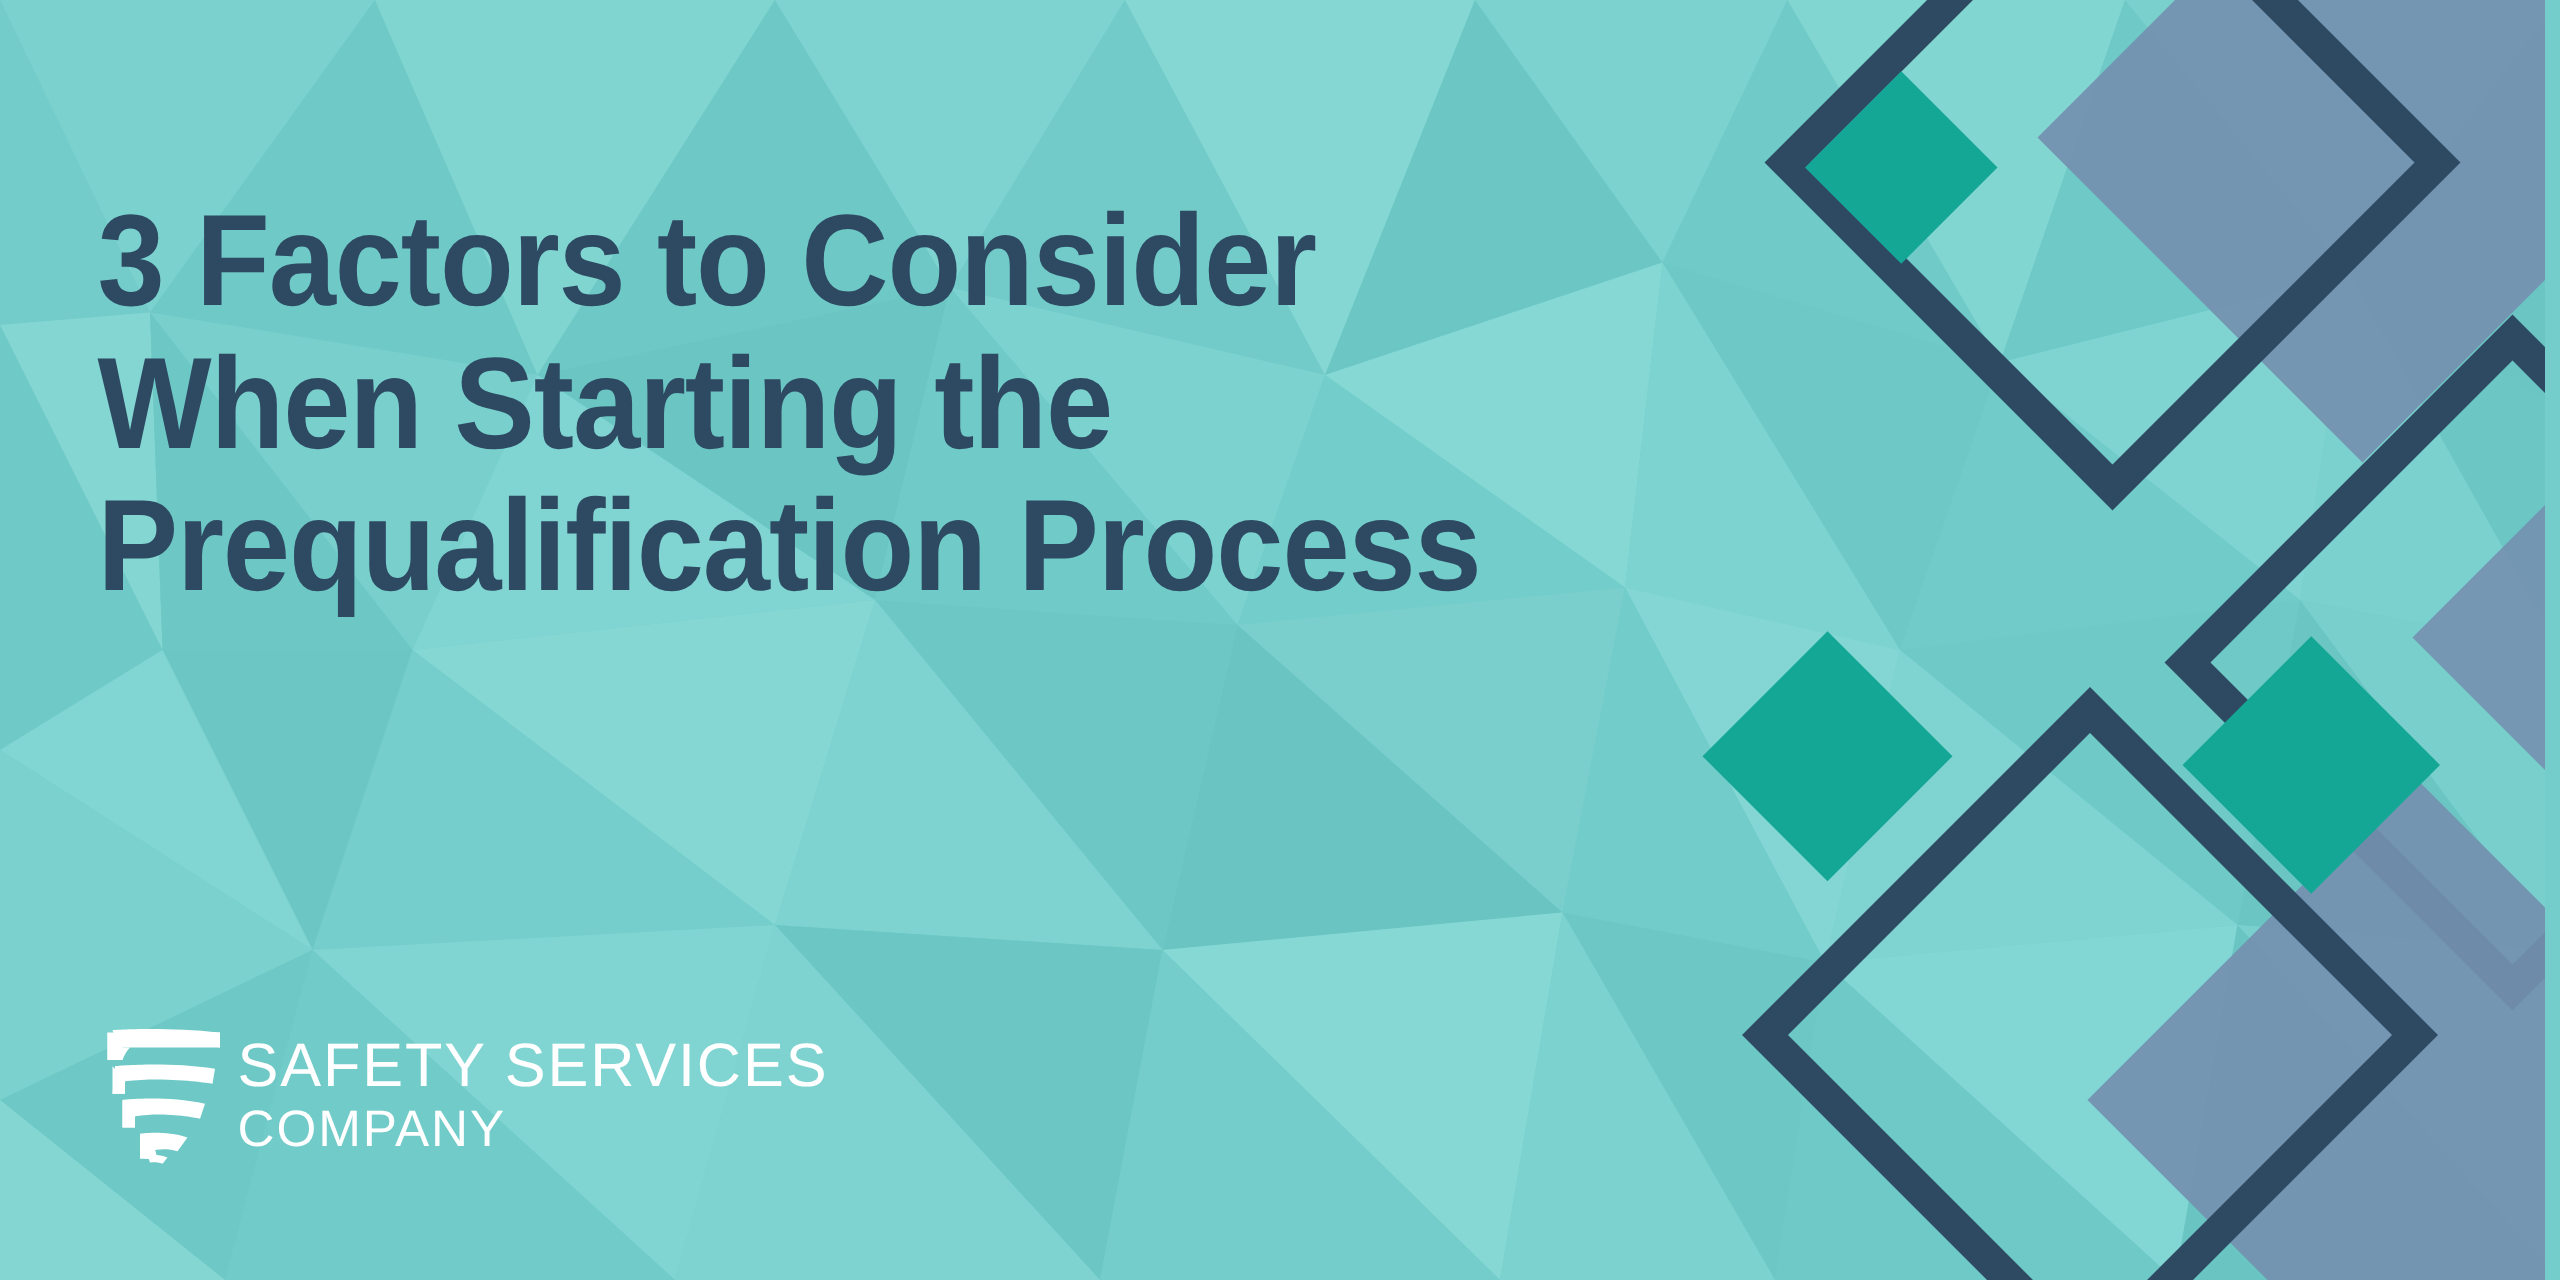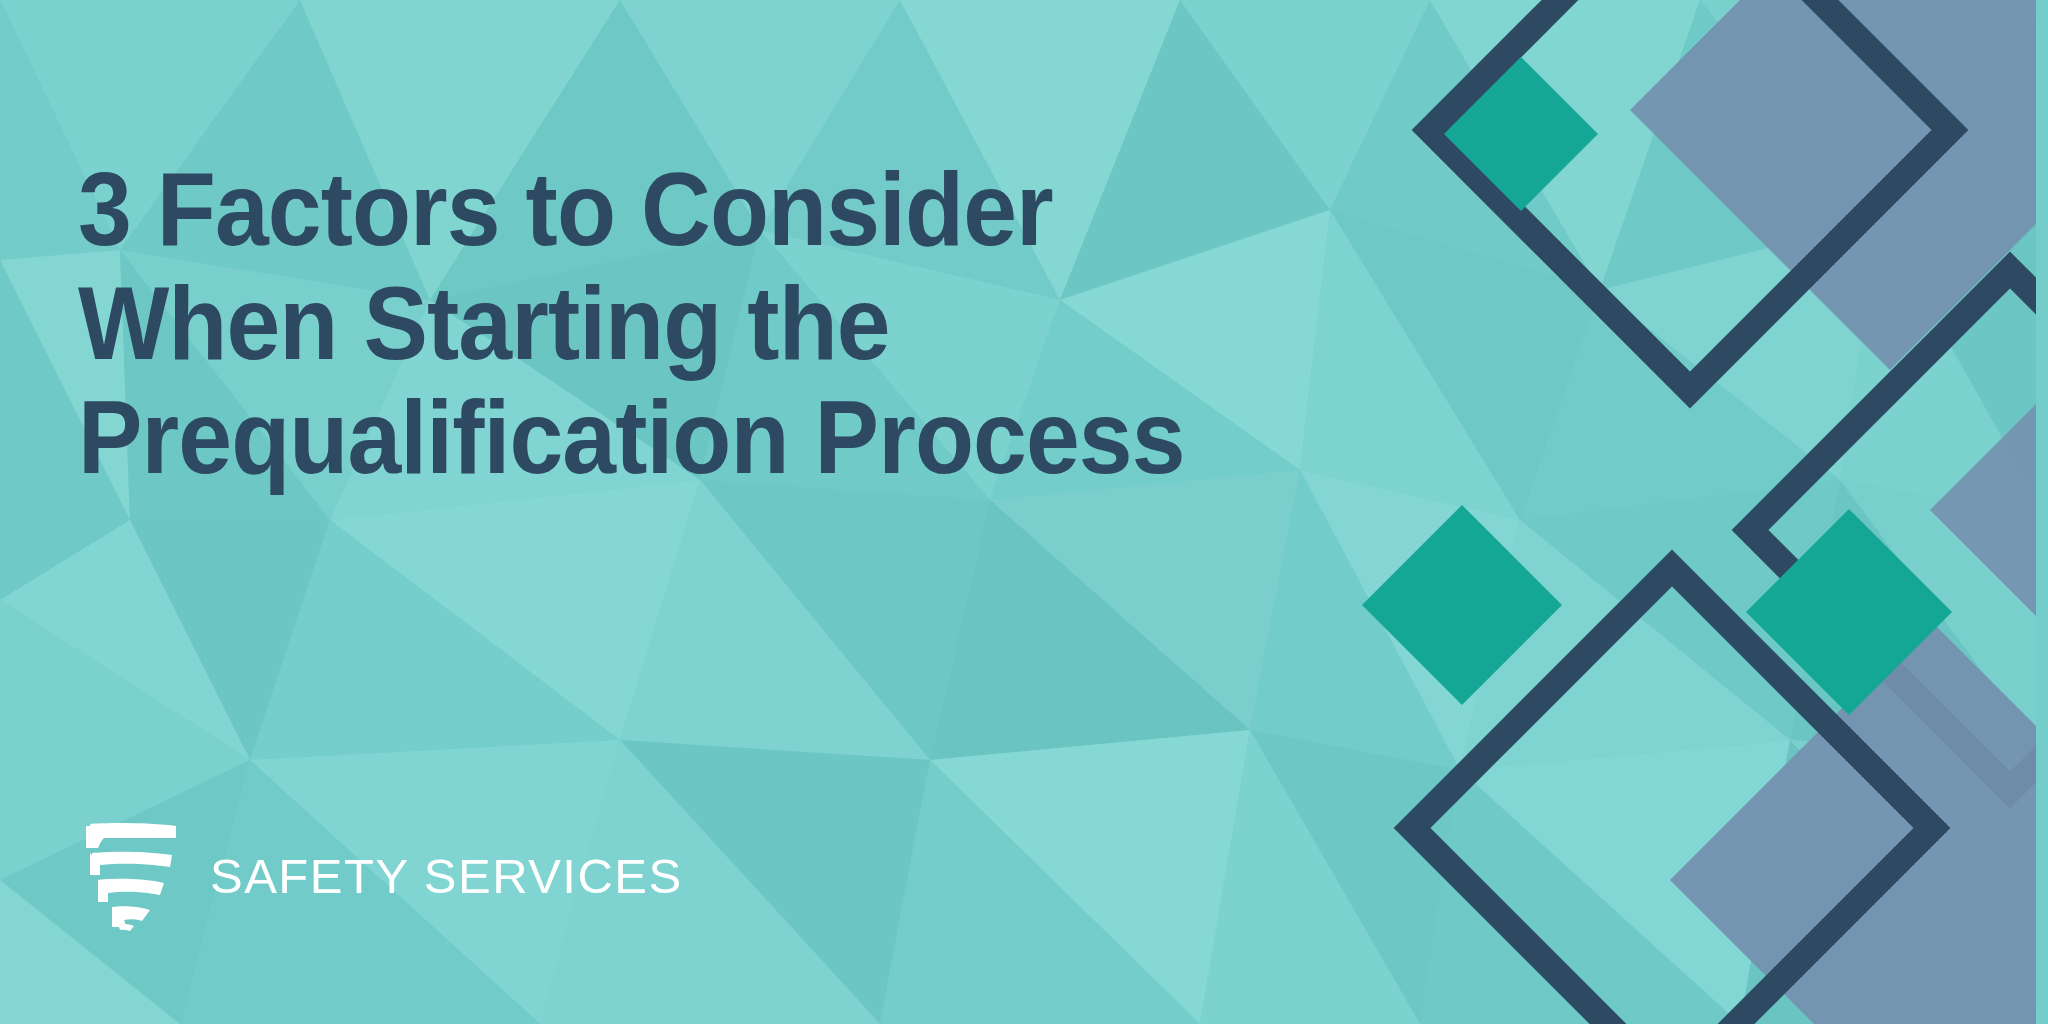--- a/index.html
+++ b/index.html
@@ -47,21 +47,21 @@
     transform-origin:left center;
     white-space:nowrap;
   }
   
   #logo {
     position:absolute;
     left:82px;
     bottom:92px;
     display:flex;
     align-items:center;
-    gap:30px;
+    gap:10px;
     z-index:6;
   }
   #logo-mark { width:98px; height:112px; display:block; flex:none; }
   #logo-text { display:flex; flex-direction:column; justify-content:center; }
   .logo-line-1 {
     color:#ffffff;
     font-family:"Liberation Sans", sans-serif;
     font-weight:400;
     font-size:49px;
     line-height:54px;
@@ -190,16 +190,17 @@
         <path d="M16 60 C16 60 50 56 82 63 L78 75 C78 75 52 69 26 73 L26 82 L16 82 Z"></path>
         <path d="M16 60 L16 82 L26 82 L26 73 Z"></path>
 
         <path d="M30 87 C30 87 50 84 68 90 L60 101 C60 101 52 98 42 100 L44 107 L34 107 Z"></path>
         <path d="M30 87 L30 107 L44 107 L42 100 Z"></path>
         <path d="M36 104 C36 104 44 103 52 106 L48 111 C48 111 44 109 38 110 Z"></path>
       </g>
     </svg>
     <div id="logo-text">
       <span class="logo-line-1">SAFETY SERVICES</span>
+      <span class="logo-line-2">COMPANY</span>
     </div>
   </div>
 
 </div>
 
 </body></html>

